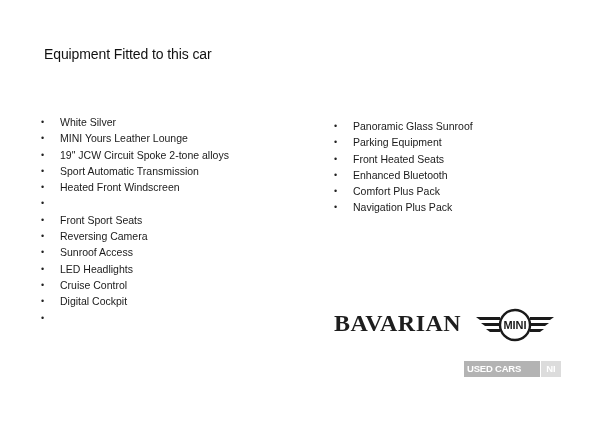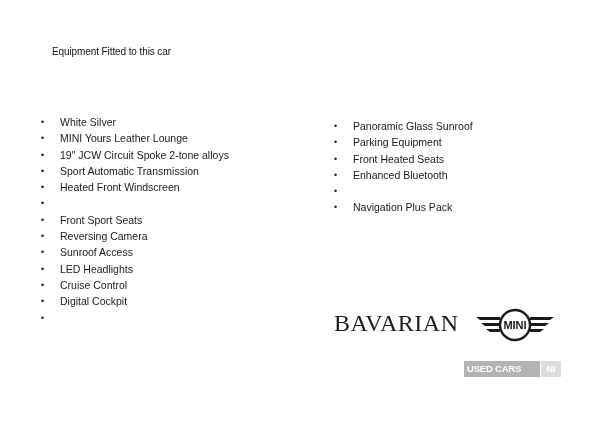--- a/index.html
+++ b/index.html
@@ -12,25 +12,24 @@
       height: 424px;
       position: relative;
       overflow: hidden;
       font-family: "Liberation Sans", "DejaVu Sans", sans-serif;
       color: #111111;
     }
     .title {
       position: absolute;
       left: 44px;
       top: 46px;
-      font-size: 10px;
+      font-size: 14px;
       font-weight: 500;
       letter-spacing: -0.1px;
       color: #111;
-      margin-left: 8px;
     }
     ul.equip {
       position: absolute;
       list-style: none;
       margin: 0;
       padding: 0;
     }
     ul.equip li {
       position: relative;
       height: 16.3px;
@@ -62,21 +61,21 @@
       width: 220px;
     }
     .brand {
       position: absolute;
       left: 334px;
       top: 310px;
       font-family: "Liberation Serif", "DejaVu Serif", serif;
       font-size: 24px;
       letter-spacing: 0.5px;
       color: #1e1e1e;
-      font-weight: normal;
+      font-weight: bold;
     }
     .mini-logo {
       position: absolute;
       left: 476px;
       top: 308px;
       width: 78px;
       height: 36px;
     }
     .used-badge {
       position: absolute;
@@ -175,20 +174,21 @@
   <li>
       <span class="bullet">•</span>
       <span class="txt">Front Heated Seats</span>
     </li>
   <li>
       <span class="bullet">•</span>
       <span class="txt">Enhanced Bluetooth</span>
     </li>
   <li>
       <span class="bullet">•</span>
+      <span class="txt">Comfort Plus Pack</span>
     </li>
   <li>
       <span class="bullet">•</span>
       <span class="txt">Navigation Plus Pack</span>
     </li>
 </ul>
 
 <div class="brand">BAVARIAN</div>
 
 <svg class="mini-logo" viewBox="0 0 78 36" xmlns="http://www.w3.org/2000/svg">

